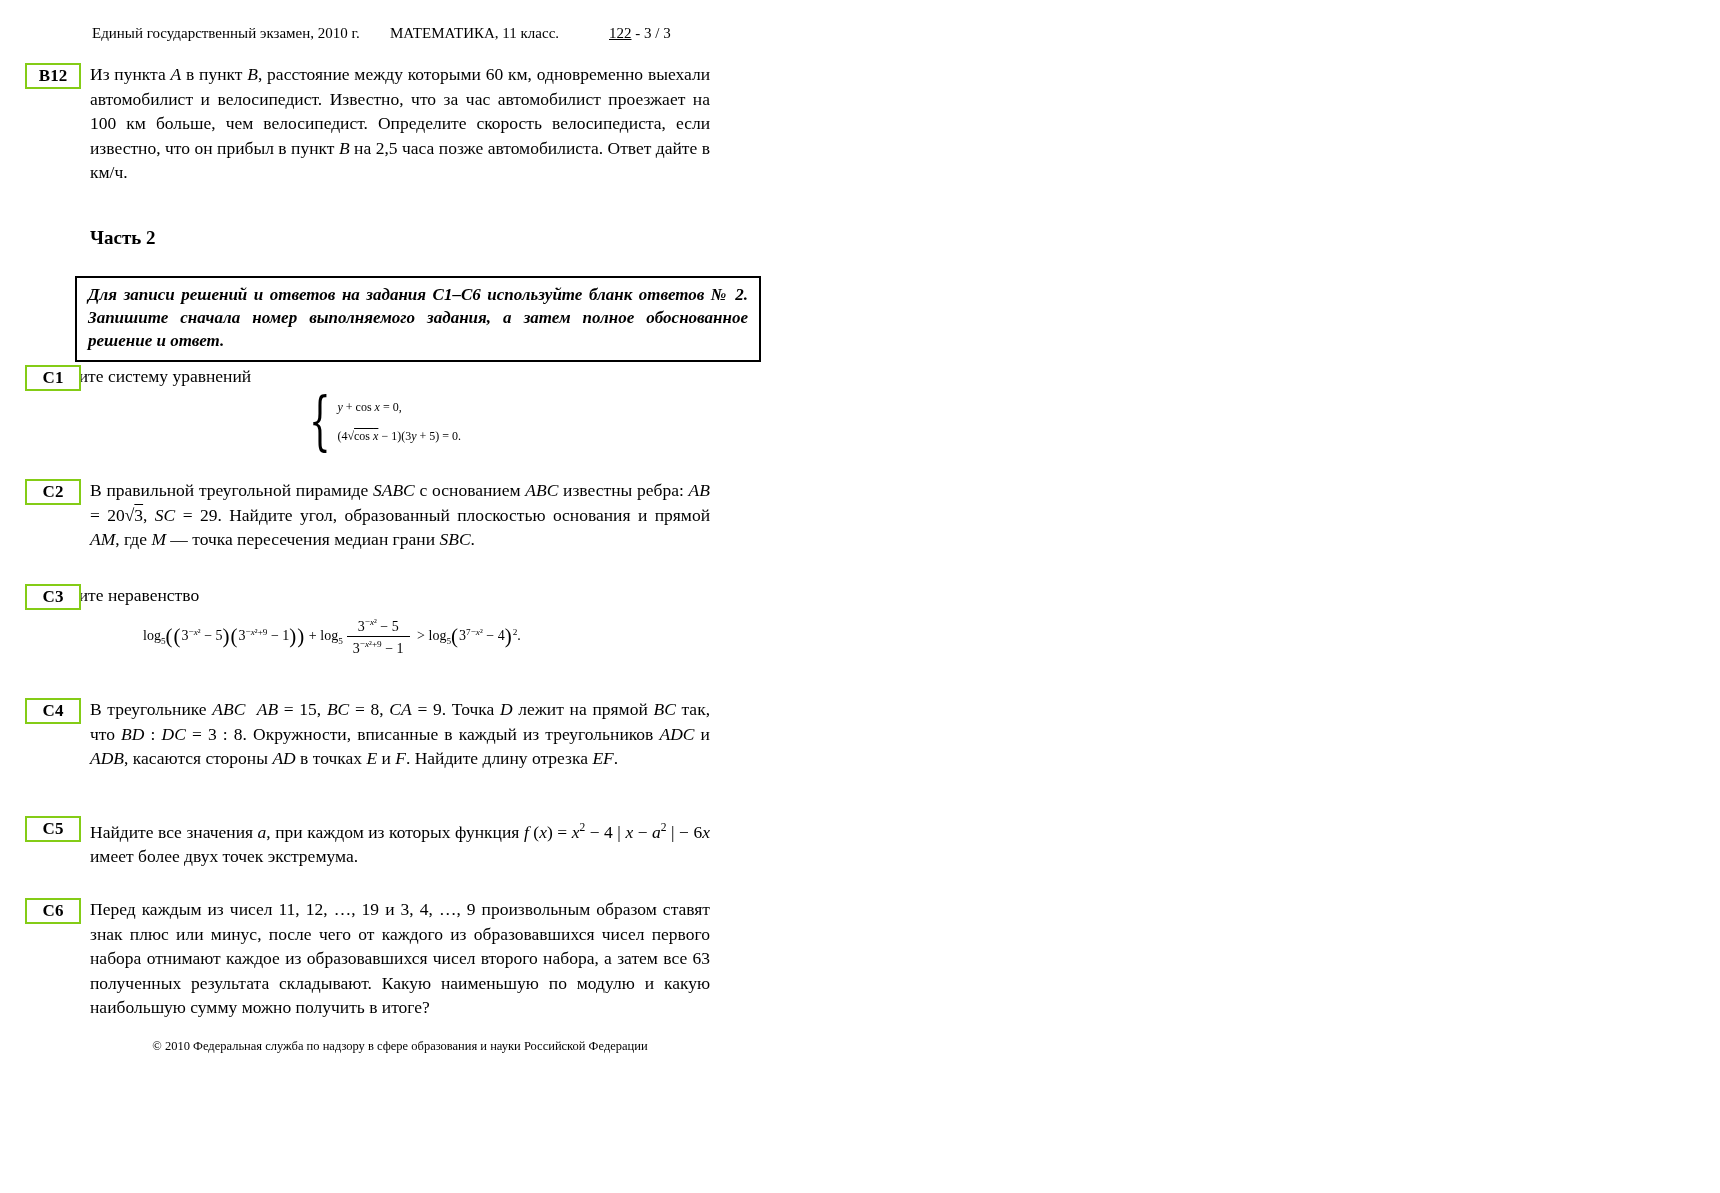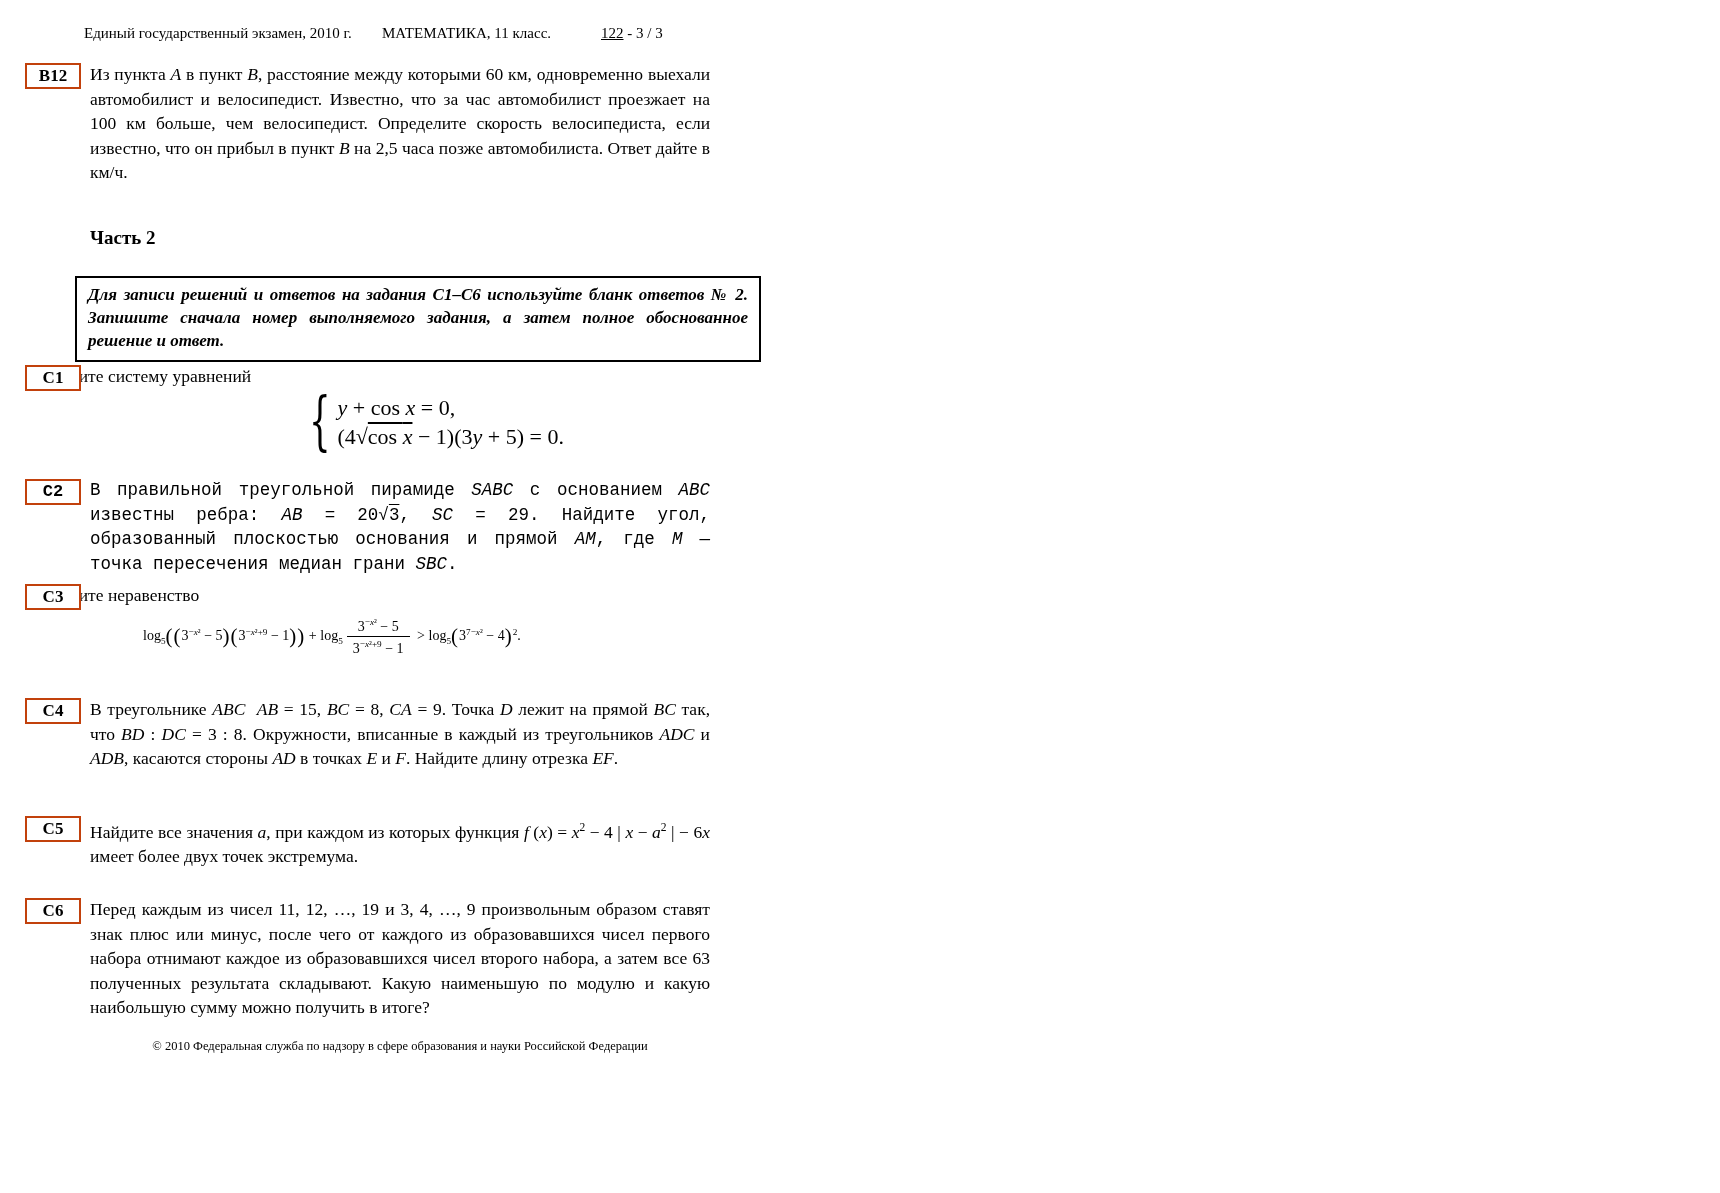--- a/index.html
+++ b/index.html
@@ -4,31 +4,31 @@
 <style>
   html, body { margin:0; padding:0; }
   body {
     width:1720px; height:1193px; background:#ffffff; color:#000;
     font-family:"Liberation Serif", serif;
     -webkit-font-smoothing:antialiased;
   }
   .page { position:absolute; left:0; top:0; width:1720px; height:1193px; background:#fff; overflow:hidden; }
 
   
-  .header-row { position:absolute; top:25px; left:4px; width:760px; height:20px; font-size:15px; }
+  .header-row { position:absolute; top:25px; left:12px; width:760px; height:20px; font-size:15px; }
   .hdr-exam   { position:absolute; left:80px;  top:0; white-space:nowrap; }
   .hdr-subj   { position:absolute; left:378px; top:0; white-space:nowrap; }
   .hdr-page   { position:absolute; left:597px; top:0; white-space:nowrap;font-family:Liberation Serif, serif; }
   .u          { text-decoration:underline; }
 
   
   .sec    { position:absolute; left:25px; width:688px; }
   .plabel {
     position:absolute; left:0; top:1px; width:52px;
-    border:2px solid #c2410c; text-align:center;
+    border:2px solid #84cc16; text-align:center;
     font-weight:bold; font-size:17px; line-height:22px; background:#fff;
   }
   .ptext  {
     margin-left:65px; width:620px;
     text-align:justify; font-size:17.5px; line-height:24.6px;
   }
   .intro  { text-align:left;margin-left:23px; }
 
   
   .part2 {
@@ -42,21 +42,21 @@
     text-align:justify; box-sizing:border-box;
   }
 
   
   .system { display:flex; align-items:center; margin:2px 0 0 275px; }
   .brace  {
     display:inline-block; font-family:"DejaVu Serif", serif;
     font-size:62px; font-weight:400; line-height:1;
     transform:scale(0.55, 1.02); transform-origin:center; margin-right:-2px;
   }
-  .sys-lines { font-size:22px; line-height:29px; }
+  .sys-lines { font-size:12px; line-height:29px; }
 
   
   .formula { margin:9px 0 0 118px; font-size:14px; white-space:nowrap; }
   .frac { display:inline-block; vertical-align:middle; text-align:center; margin:0 4px; }
   .frac .num { display:block; padding:0 6px 2px; }
   .frac .den { display:block; border-top:1.5px solid #000; padding:2px 6px 0; }
   .big  { font-size:1.5em; vertical-align:-0.12em; line-height:1; letter-spacing:1px; }
   sup { font-size:0.66em; }
   sub { font-size:0.66em; }
   .ol { text-decoration:overline; }
@@ -92,21 +92,21 @@
     <div class="ptext intro">Решите систему уравнений</div>
     <div class="system">
       <span class="brace">{</span>
       <div class="sys-lines">
         <div><i>y</i> + cos <i>x</i> = 0,</div>
         <div>(4√<span class="ol">cos <i>x</i></span> − 1)(3<i>y</i> + 5) = 0.</div>
       </div>
     </div>
   </div>
 
-  <div class="sec" style="top:478px;font-family:Liberation Mono, monospace;">
+  <div class="sec" style="top:478px;">
     <div class="plabel">С2</div>
     <div class="ptext">В правильной треугольной пирамиде <i>SABC</i> с основанием <i>ABC</i> известны ребра: <i>AB</i> = 20√<span class="ol">3</span>, <i>SC</i> = 29. Найдите угол, образованный плоскостью основания и прямой <i>AM</i>, где <i>M</i> — точка пересечения медиан грани <i>SBC</i>.</div>
   </div>
 
   <div class="sec" style="top:583px;">
     <div class="plabel">С3</div>
     <div class="ptext intro">Решите неравенство</div>
     <div class="formula">log<sub>5</sub><span class="big">((</span>3<sup>−<i>x</i>²</sup> − 5<span class="big">)(</span>3<sup>−<i>x</i>²+9</sup> − 1<span class="big">))</span> + log<sub>5</sub><span class="frac"><span class="num">3<sup>−<i>x</i>²</sup> − 5</span><span class="den">3<sup>−<i>x</i>²+9</sup> − 1</span></span> &gt; log<sub>5</sub><span class="big">(</span>3<sup>7−<i>x</i>²</sup> − 4<span class="big">)</span><sup>2</sup>.</div>
   </div>
 

